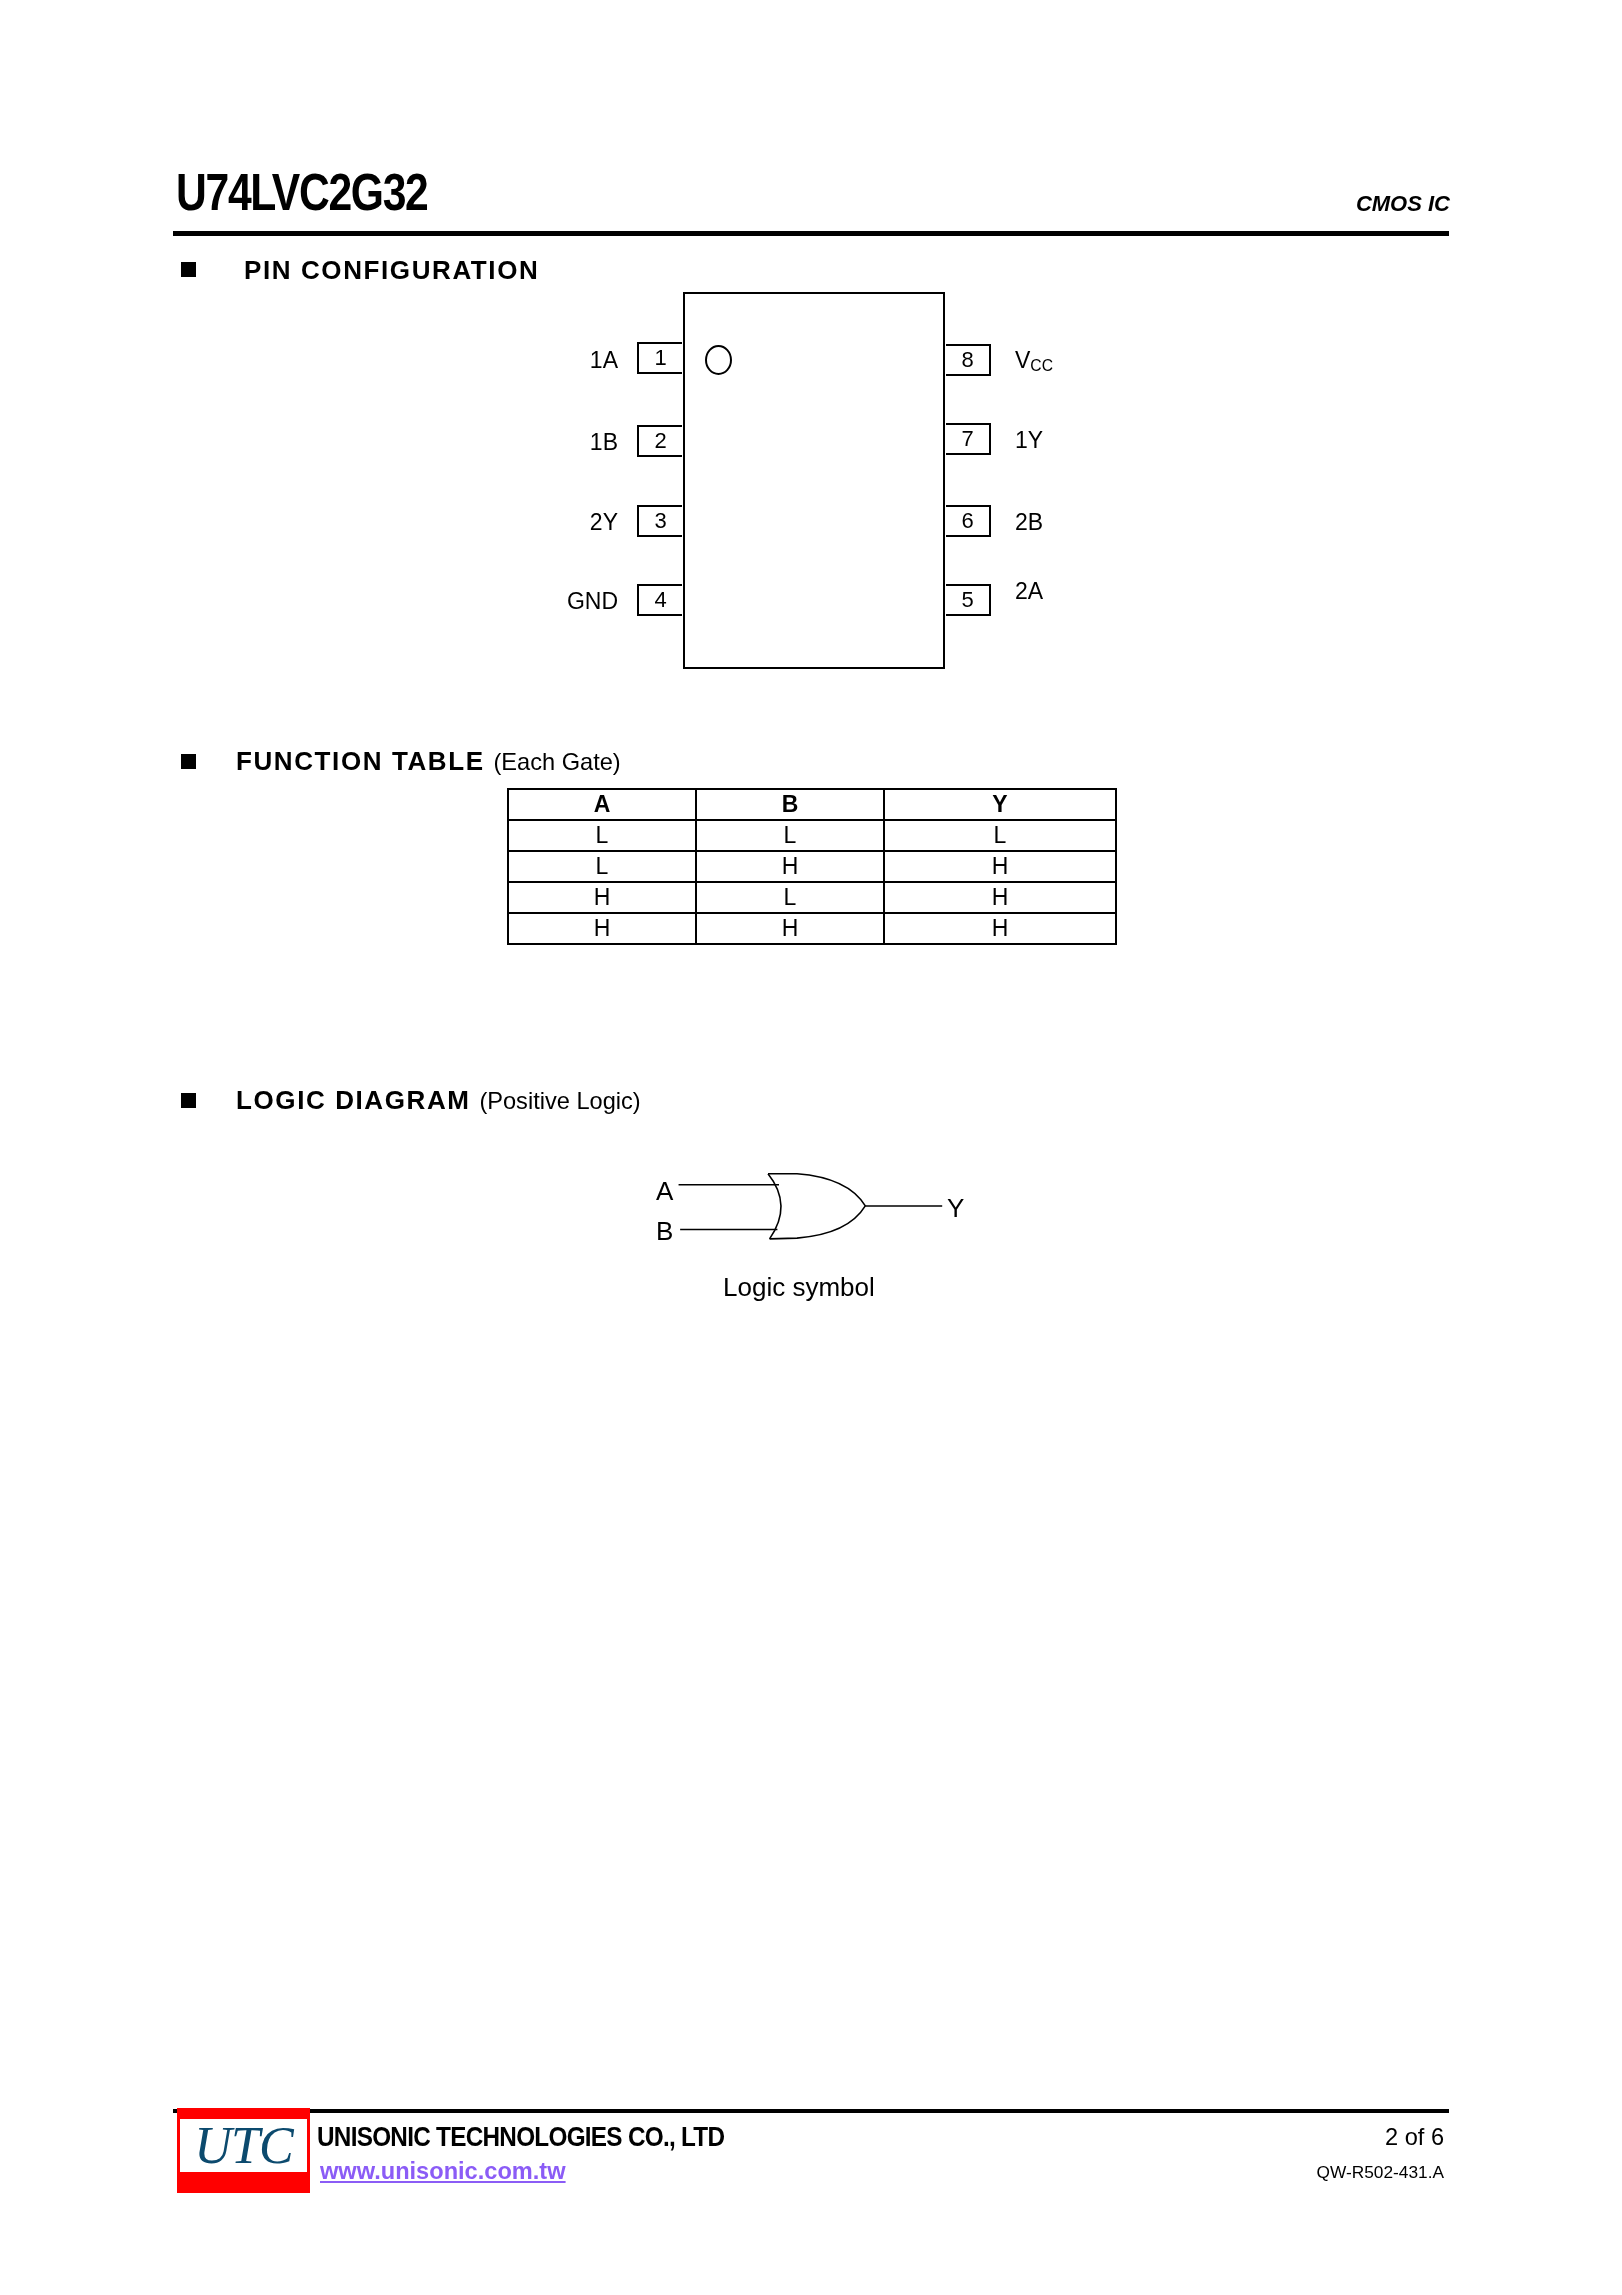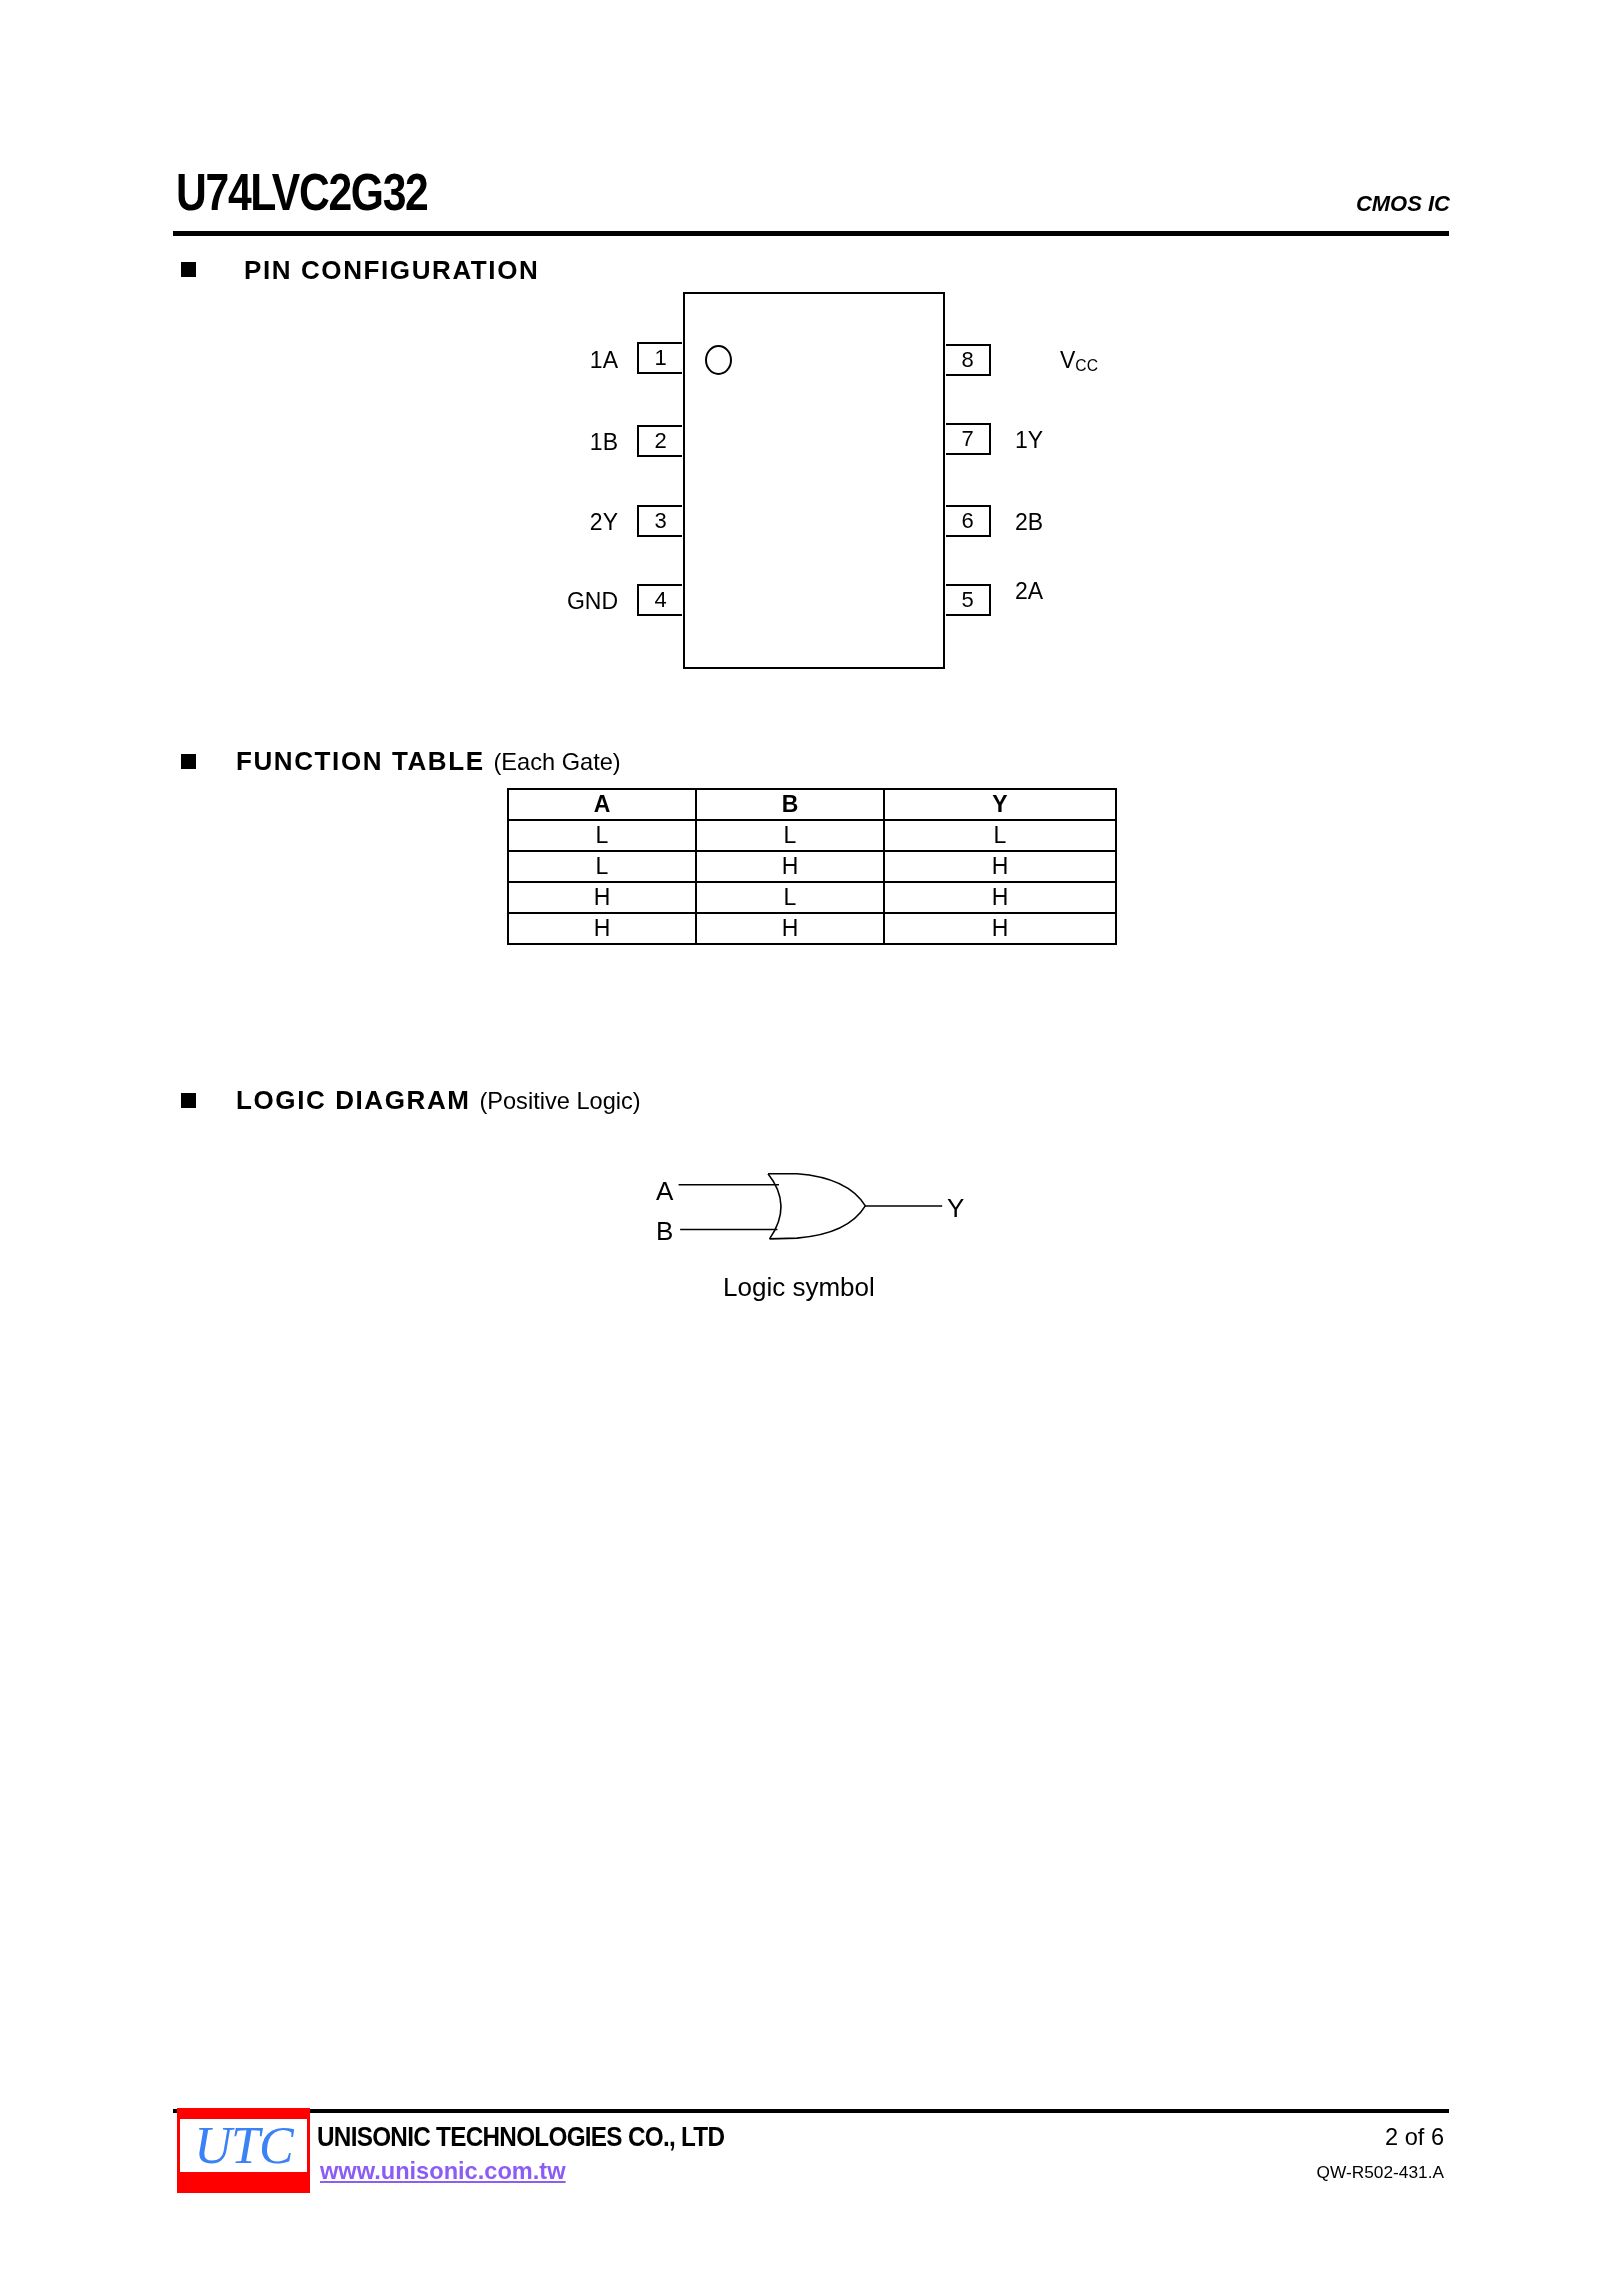--- a/index.html
+++ b/index.html
@@ -39,21 +39,21 @@
 
   
   .logic-svg { left: 628px; top: 1162px; }
   .caption { font-size: 26px; line-height: 1; }
 
   
   .footer-rule { left: 173px; top: 2109px; width: 1276px; height: 3.9px; background: #000; }
   .utc-logo { left: 177px; top: 2108px; width: 133px; height: 85px; background: #ff0000; }
   .utc-logo-inner { position: absolute; left: 3.1px; top: 11px; width: 127px; height: 53px; background: #fff;
                     display: flex; align-items: center; justify-content: center; }
-  .utc-logo-text { font-family: "Liberation Serif", serif; font-style: italic; font-size: 52px; color: #3b82f6;
+  .utc-logo-text { font-family: "Liberation Serif", serif; font-style: italic; font-size: 52px; color: #0c4a6e;
                    letter-spacing: -0.8px; line-height: 1; }
   .company-name { left: 317px; top: 2124px; font-size: 27px; font-weight: bold; letter-spacing: -0.8px; line-height: 1;
                   transform: scaleX(0.9); transform-origin: left top; white-space: nowrap; }
   .company-url { left: 320px; top: 2160px; font-size: 23.6px; font-weight: bold; color: #8b5cf6;
                  text-decoration: underline; line-height: 1; white-space: nowrap; }
   .page-number { right: 179px; top: 2126px; font-size: 23.6px; line-height: 1; }
   .doc-code { right: 179px; top: 2164px; font-size: 17.3px; line-height: 1; }
 </style>
 </head>
 <body>
@@ -85,21 +85,21 @@
   <div class="abs pin-label" style="right:1005px; top:511px;">2Y</div>
 
   <div class="abs pin-box left" style="left:637px; top:584px;">
       <span>4</span>
     </div>
   <div class="abs pin-label" style="right:1005px; top:590px;">GND</div>
 
   <div class="abs pin-box right" style="left:946px; top:344px;">
       <span>8</span>
     </div>
-  <div class="abs pin-label" style="left:1060px; top:349px;"><span>V</span><sub>CC</sub></div>
+  <div class="abs pin-label" style="left:1015px; top:349px;"><span>V</span><sub>CC</sub></div>
 
   <div class="abs pin-box right" style="left:946px; top:423px;">
       <span>7</span>
     </div>
   <div class="abs pin-label" style="left:1015px; top:429px;">1Y</div>
 
   <div class="abs pin-box right" style="left:946px; top:505px;">
       <span>6</span>
     </div>
   <div class="abs pin-label" style="left:1015px; top:511px;">2B</div>

